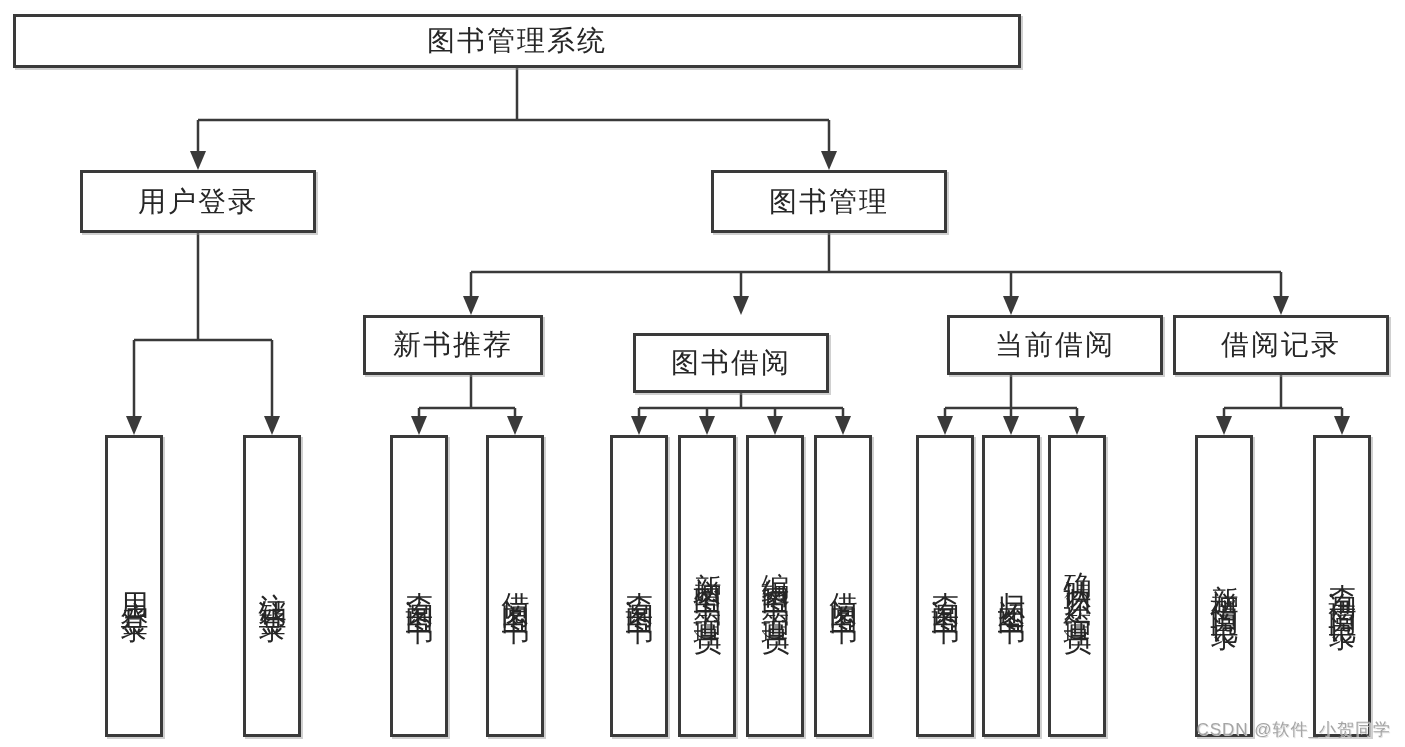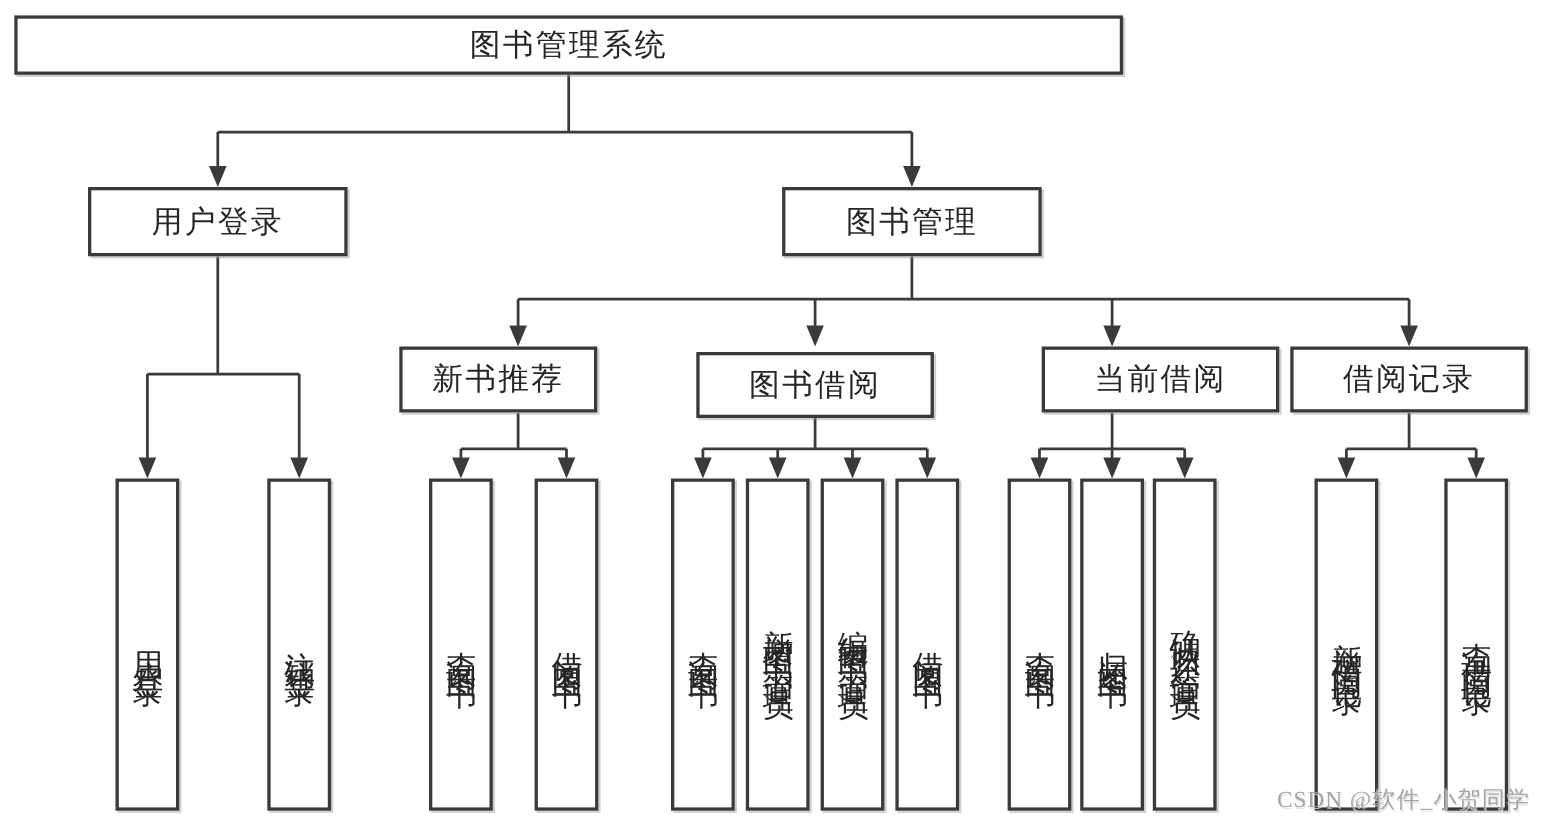--- a/index.html
+++ b/index.html
@@ -20,23 +20,22 @@
     display:flex;align-items:center;justify-content:center;
     font-size:28px;letter-spacing:2px;
     box-shadow:2px 2px 0 rgba(150,150,150,0.45);
   }
   .vbox span{
     writing-mode:vertical-rl;text-orientation:mixed;
     letter-spacing:8px;line-height:1;white-space:nowrap;
   }
   .watermark{
     position:absolute;z-index:2;right:14px;bottom:6px;
-    font-size:21px;color:var(--watermark);letter-spacing:1px;
+    font-size:17px;color:var(--watermark);letter-spacing:1px;
     text-shadow:1px 1px 0 rgba(220,220,220,.8);
-    font-family:Liberation Serif, serif;
   }
 </style>
 </head>
 <body>
 
 <div class="canvas">
 
   <svg class="connectors" width="1405" height="747" viewBox="0 0 1405 747">
     <path fill="none" stroke="#3a3a3a" stroke-width="2.5" d="
       M517 68 V120  M198 120 H829  M198 120 V152  M829 120 V152
@@ -77,21 +76,21 @@
   <div class="box" style="left:80px;top:170px;width:236px;height:63px;">
     <span>用户登录</span>
   </div>
   <div class="box" style="left:711px;top:170px;width:236px;height:63px;">
     <span>图书管理</span>
   </div>
 
   <div class="box" style="left:363px;top:315px;width:180px;height:60px;">
     <span>新书推荐</span>
   </div>
-  <div class="box" style="left:633px;top:320px;width:216px;height:60px;">
+  <div class="box" style="left:633px;top:333px;width:196px;height:60px;">
     <span>图书借阅</span>
   </div>
   <div class="box" style="left:903px;top:315px;width:216px;height:60px;margin-left:44px;">
     <span>当前借阅</span>
   </div>
   <div class="box" style="left:1173px;top:315px;width:216px;height:60px;">
     <span>借阅记录</span>
   </div>
 
   <div class="box vbox" style="left:105px;top:435px;width:58px;height:302px;">

